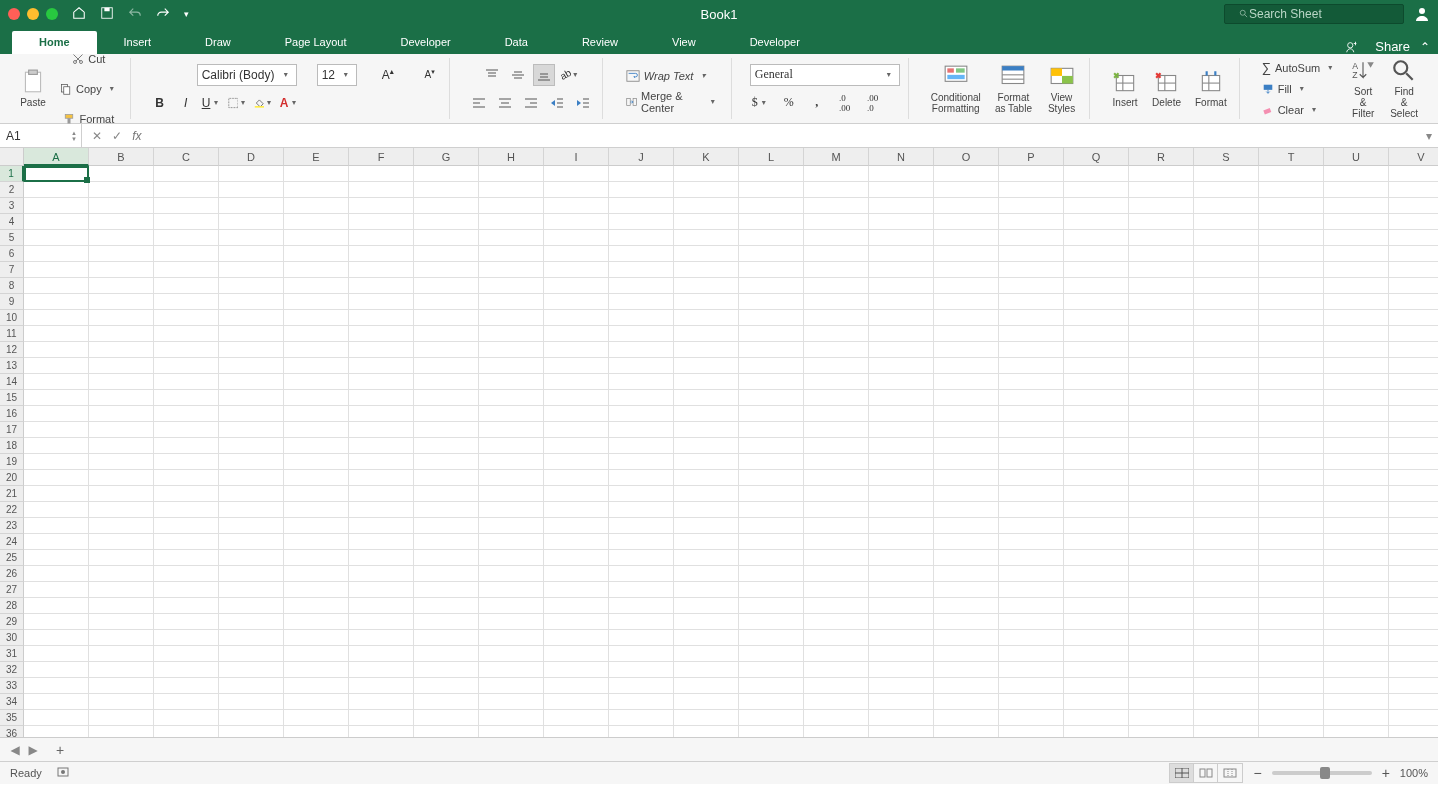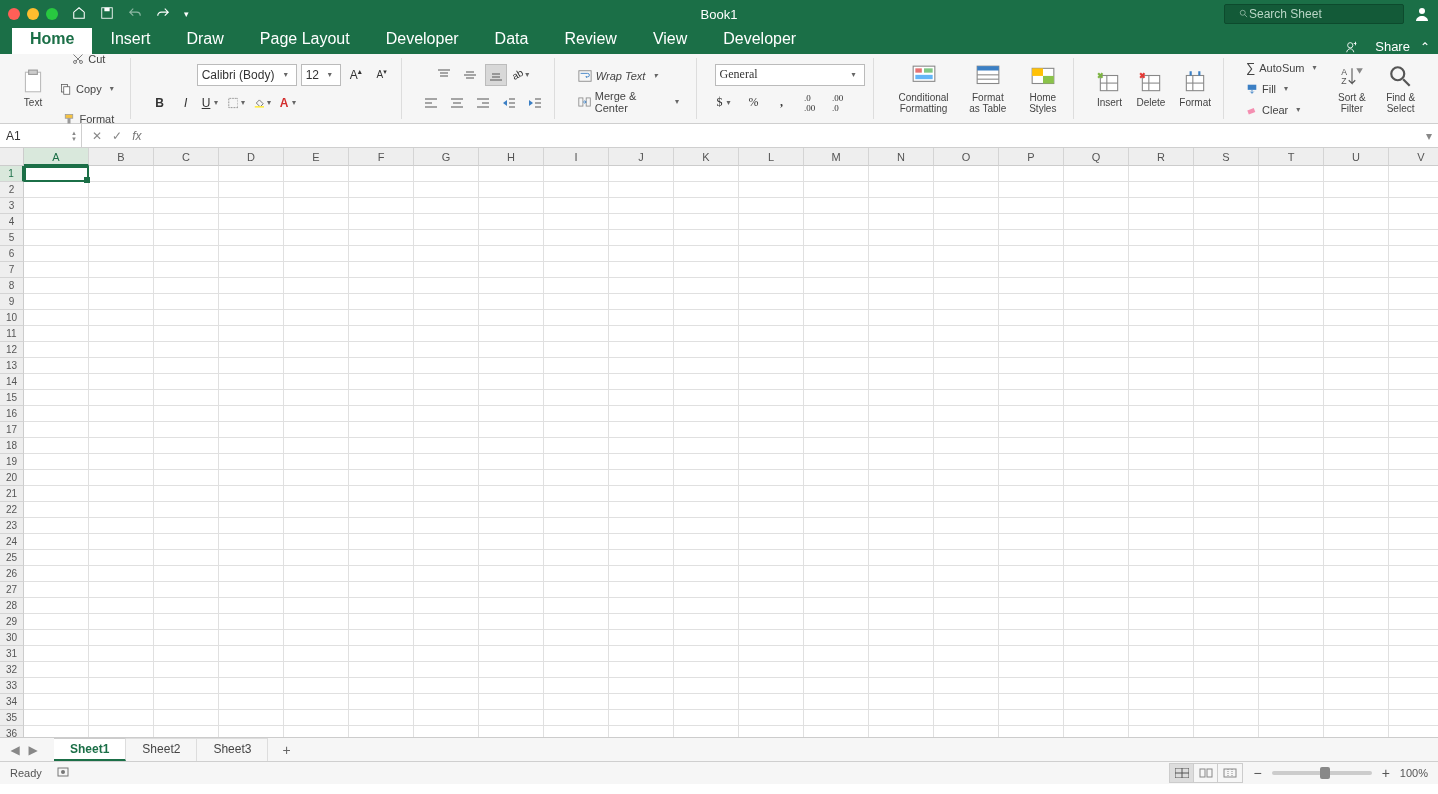--- a/index.html
+++ b/index.html
@@ -12,21 +12,21 @@
   .green { background: #28c840; }
   .qat { display: flex; gap: 14px; margin-left: 14px; align-items: center; color:#fff; }
   .qat svg { width:14px; height:14px; fill:#fff; }
   .title-center { position:absolute; left:50%; transform:translateX(-50%); font-size:13px; }
   .title-right { margin-left:auto; display:flex; align-items:center;}
   .search-box { background:#135a38; border:1px solid #0d4a2d; height:20px; width:180px; display:flex; align-items:center; padding:0 14px; color:#b9d6c6; border-radius:2px;}
   .search-box input { background:transparent; border:none; outline:none; color:#fff; font-size:12px; width:140px;}
   .search-box input::placeholder{color:#b9d6c6;}
   .user-ic{ margin-left:10px; width:16px;height:16px;}
   .tabbar { height:26px; background:#1b6f47; display:flex; align-items:flex-end; padding-left:12px; }
-  .tab { padding:5px 18px 6px; font-size:16px; color:#fff; cursor:pointer;margin-top:6px;}
+  .tab { padding:5px 27px 6px; font-size:11px; color:#fff; cursor:pointer;margin-top:6px;}
   .tab.active { background:#fff; color:#1b6f47; font-weight:600; border-radius:2px 2px 0 0;}
   .tabbar-right{margin-left:auto;display:flex;align-items:center;padding-right:8px;gap:10px;color:#fff;}
   .share-btn{display:flex;align-items:center;gap:16px;font-size:13px;}
   .ribbon { height:70px; background:#f6f6f6; border-bottom:1px solid #cfcfcf; display:flex; align-items:center; padding:4px 8px; gap:10px;}
   .group{display:flex;align-items:center;gap:6px;padding:0 8px;border-right:1px solid #ddd;height:100%;}
   .group:last-child{border-right:none;}
   .vstack{display:flex;flex-direction:column;align-items:center;justify-content:center;gap:18px;height:100%;}
   .smallrow{display:flex;align-items:center;gap:4px;font-size:11px;color:#444;padding:0 4px;height:20px;}
   .ribbon-btn{display:flex;flex-direction:column;align-items:center;justify-content:center;gap:2px;font-size:10px;color:#444;padding:0 4px;cursor:pointer;text-align:center;line-height:1.1;}
   .ribbon-btn svg{width:26px;height:26px;}
@@ -134,21 +134,21 @@
 </div>
 
 <div class="ribbon">
 
   <div class="group">
     <div class="ribbon-btn">
       <svg viewBox="0 0 24 24">
           <rect x="5" y="3" width="14" height="18" fill="#fff" stroke="#bbb"></rect>
           <rect x="8" y="1" width="8" height="4" fill="#ccc" stroke="#999"></rect>
         </svg>
-      <span>Text</span>
+      <span>Paste</span>
     </div>
     <div class="vstack">
       <div class="smallrow">
           <svg width="12" height="12" viewBox="0 0 16 16">
             <circle cx="4" cy="12" r="2" fill="none" stroke="#555"></circle>
             <circle cx="12" cy="12" r="2" fill="none" stroke="#555"></circle>
             <path d="M5 11L14 2M11 11L2 2" stroke="#555"></path>
           </svg>
           <span>Cut</span>
         </div>
@@ -165,21 +165,21 @@
             <rect x="3" y="2" width="10" height="5" fill="#f5c242" stroke="#999"></rect>
             <rect x="6" y="7" width="4" height="7" fill="#999"></rect>
           </svg>
           <span>Format</span>
         </div>
     </div>
   </div>
 
   <div class="group">
     <div class="vstack" style="align-items:flex-start;gap:6px;">
-      <div style="display:flex;gap:4px;padding-left:48px;">
+      <div style="display:flex;gap:20px;padding-left:48px;">
         <div class="boxed" style="width:100px">
             <span>Calibri (Body)</span>
             <span class="dd-arrow" style="margin-left:auto">▾</span>
           </div>
         <div class="boxed" style="width:40px">
             <span>12</span>
             <span class="dd-arrow" style="margin-left:auto">▾</span>
           </div>
         <div class="icon-btn">
             <span style="font-size:12px">A<sup style="font-size:8px">▴</sup></span>
@@ -353,21 +353,21 @@
           <line x1="2" y1="14" x2="22" y2="14" stroke="#888"></line>
         </svg>
       <span style="max-width:48px">Format as Table</span>
     </div>
     <div class="ribbon-btn">
       <svg viewBox="0 0 24 24">
           <rect x="2" y="4" width="20" height="14" fill="#fff" stroke="#888"></rect>
           <rect x="2" y="4" width="10" height="7" fill="#ffc107"></rect>
           <rect x="12" y="11" width="10" height="7" fill="#8bc34a"></rect>
         </svg>
-      <span style="max-width:40px">Home Styles</span>
+      <span style="max-width:40px">View Styles</span>
     </div>
   </div>
 
   <div class="group">
     <div class="ribbon-btn">
       <svg viewBox="0 0 24 24">
           <rect x="4" y="6" width="16" height="14" fill="#fff" stroke="#888"></rect>
           <path d="M2 4l4 4M6 4L2 8" stroke="#7cb342" stroke-width="2"></path>
           <line x1="10" y1="6" x2="10" y2="20" stroke="#888"></line>
           <line x1="4" y1="13" x2="20" y2="13" stroke="#888"></line>
@@ -1379,25 +1379,20 @@
         <div class="cell"></div>
         <div class="cell"></div>
       </div>
     </div>
   <div class="active-cell"></div>
 </div>
 
 <div class="sheet-tabs">
   <span class="nav-arrow">◀</span>
   <span class="nav-arrow">▶</span>
-  <div class="stabs" id="stabs">
-      <div class="stab active">Sheet1</div>
-      <div class="stab">Sheet2</div>
-      <div class="stab">Sheet3</div>
-    </div>
   <div class="add-sheet">+</div>
 </div>
 
 <div class="status-bar">
   <span>Ready</span>
   <span style="margin-left:14px"><svg width="14" height="14" viewBox="0 0 14 14">
         <rect x="2" y="3" width="10" height="8" fill="none" stroke="#777"></rect>
         <circle cx="7" cy="7" r="2" fill="#777"></circle>
       </svg></span>
   <div class="status-right">

